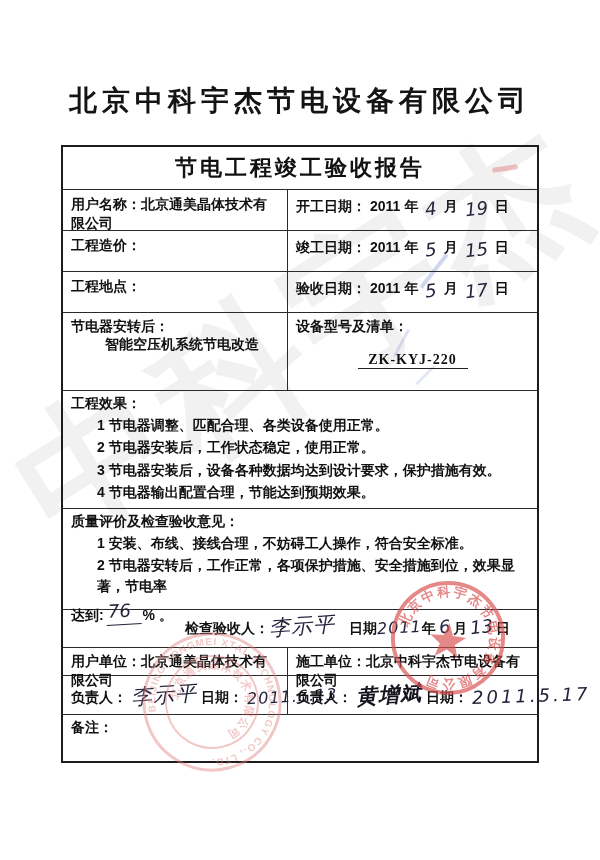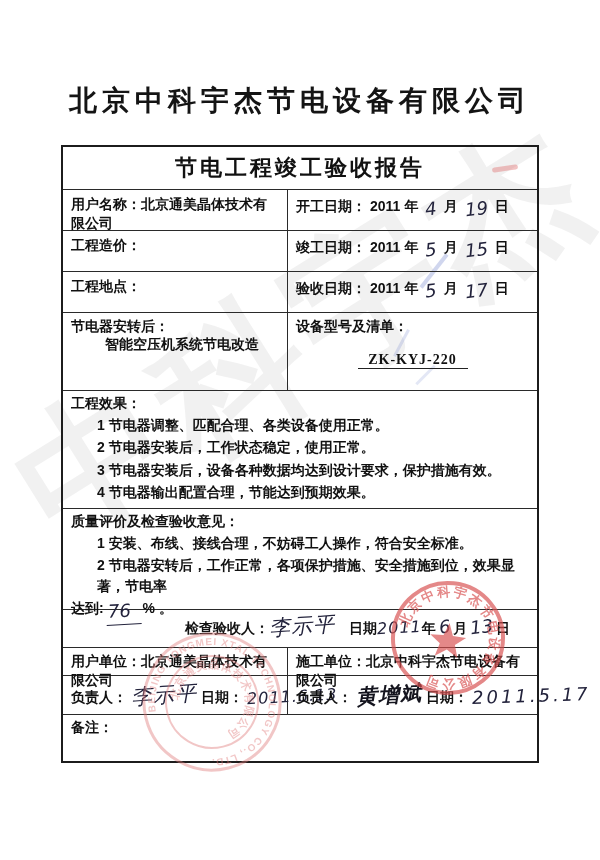--- a/index.html
+++ b/index.html
@@ -59,21 +59,21 @@
   .hw.num{font-size:18px;transform:rotate(-6deg);padding:0 3px;}
   .hw.sig{font-size:21px;transform:rotate(-4deg);letter-spacing:1px;line-height:1;}
   .hw.date-small{font-size:16px;transform:rotate(-3deg);letter-spacing:1px;}
   .hw.date-large{font-size:18px;transform:rotate(-2deg);letter-spacing:3px;}
   .hw.rate{font-size:18px;border-bottom:1.5px solid #23233c;padding:0 10px 0 2px;transform:rotate(-3deg);}
   .sig-black{color:#14141e;font-weight:700;}
   
   .section-title{font-weight:700;font-size:14px;padding:4px 8px 0 8px;}
   .section-line{font-weight:700;font-size:14px;padding:2px 8px 0 34px;line-height:1.45;}
   .section-line.flush{padding-left:8px;}
-  .rate-line{display:flex;align-items:flex-start;gap:2px;}
+  .rate-line{display:flex;align-items:flex-end;gap:2px;}
   .model-value{
     display:block;margin:16px auto 0 auto;text-align:center;width:110px;
     font-weight:700;font-size:14px;border-bottom:1.5px solid #222;
     font-family:"Liberation Serif",serif;letter-spacing:1px;
   }
   .indent2{padding-left:34px;}
   .inspector-line{display:flex;align-items:baseline;padding:6px 0 0 122px;font-weight:700;font-size:14px;white-space:nowrap;}
   .resp-line{display:flex;align-items:baseline;gap:4px;font-weight:700;font-size:14px;white-space:nowrap;padding-top:4px;}
   
   .stamp{position:absolute;pointer-events:none;}

